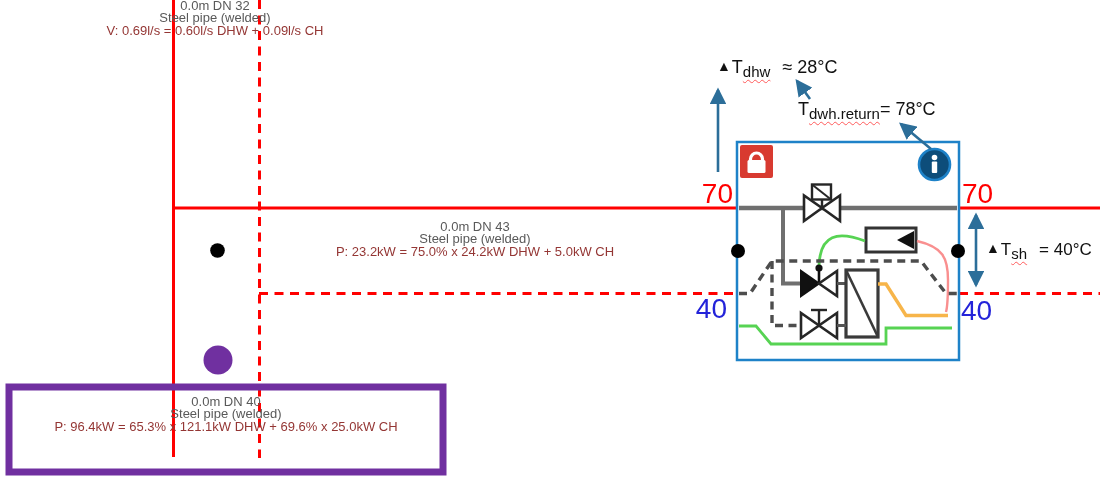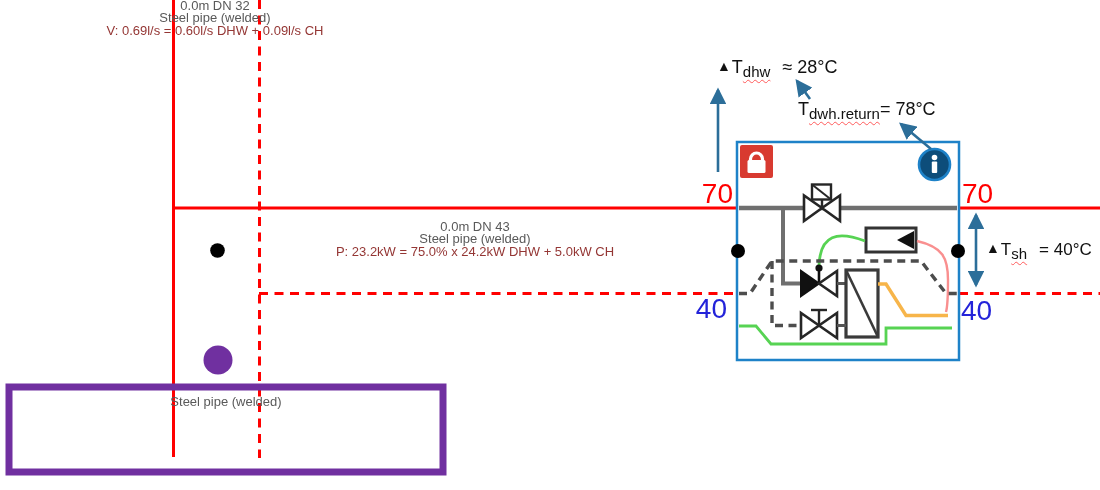--- a/index.html
+++ b/index.html
@@ -143,21 +143,23 @@
   <div class="val">V: 0.69l/s = 0.60l/s DHW + 0.09l/s CH</div>
 </div>
 
 <div class="ann" style="left:290px;top:221px;width:370px;">
   <div class="hdr">0.0m DN 43</div>
   <div class="hdr">Steel pipe (welded)</div>
   <div class="val">P: 23.2kW = 75.0% x 24.2kW DHW + 5.0kW CH</div>
 </div>
 
 <div class="ann" style="left:11px;top:396px;width:430px;">
+  <div class="hdr">0.0m DN 40</div>
   <div class="hdr">Steel pipe (welded)</div>
+  <div class="val">P: 96.4kW = 65.3% x 121.1kW DHW + 69.6% x 25.0kW CH</div>
 </div>
 
 <div class="temp-num temp-red t-right" style="left:680px;top:180px;width:53px;">70</div>
 <div class="temp-num temp-red" style="left:962px;top:180px;">70</div>
 <div class="temp-num temp-blue t-right" style="left:674px;top:295px;width:53px;">40</div>
 <div class="temp-num temp-blue" style="left:961px;top:297px;">40</div>
 
 <div class="tlabel" style="left:717px;top:56px;">
   <span class="delta">▲</span><span>T</span><sub>dhw</sub><span class="rest-sp">≈ 28°C</span>
 </div>

